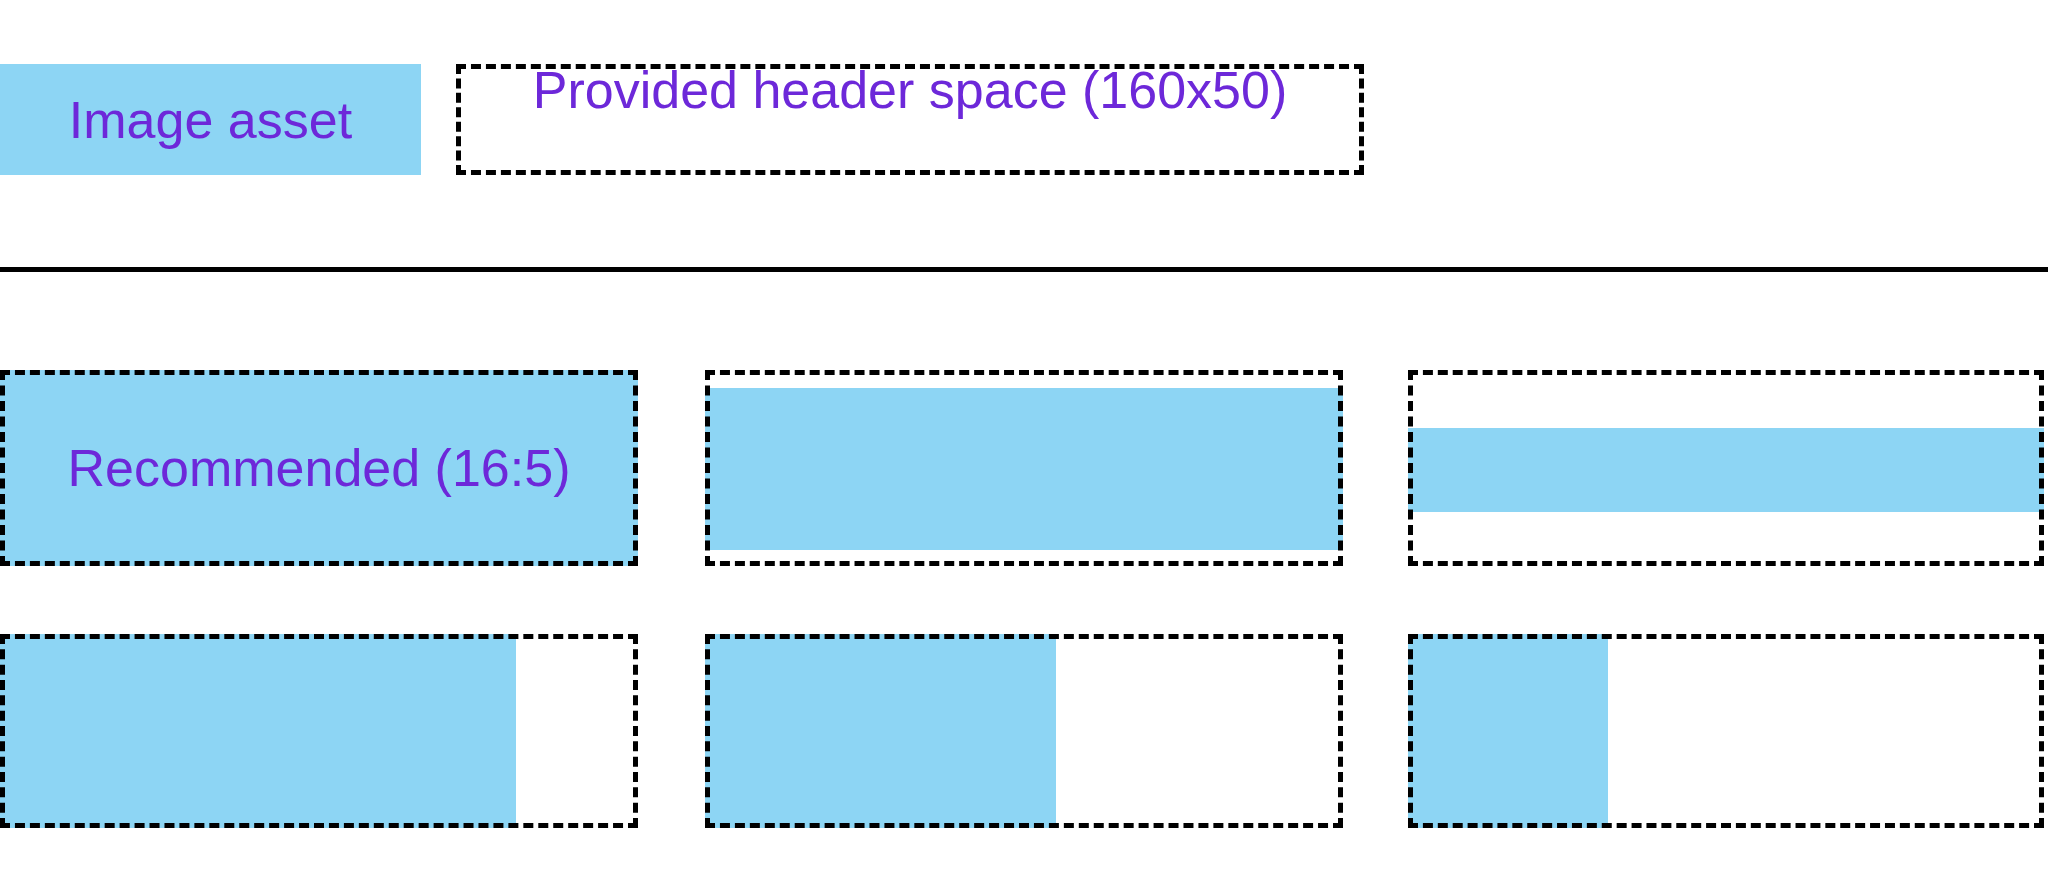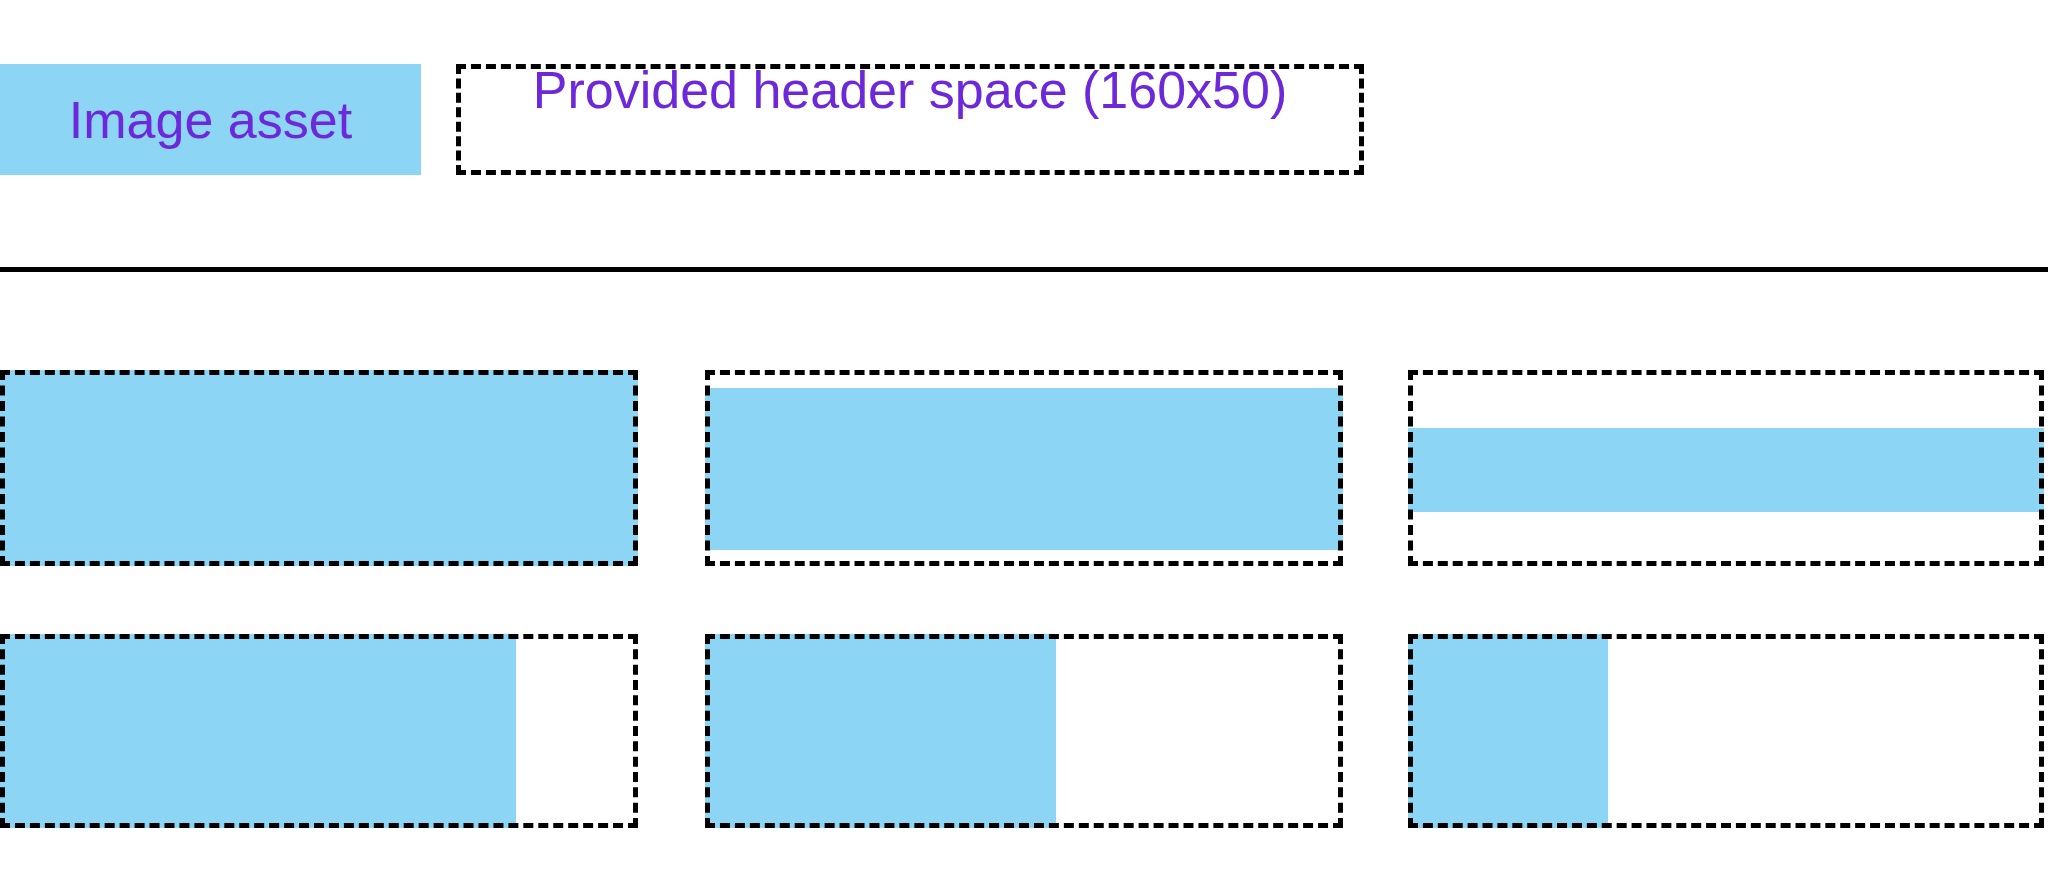--- a/index.html
+++ b/index.html
@@ -78,20 +78,21 @@
   <div class="legend-box">
     <div class="dashed-overlay"></div>
     <span class="label">Provided header space (160x50)</span>
   </div>
 
   <div class="divider"></div>
 
   <div class="cell col1 row1">
     <div class="fill" style="inset: 0%;"></div>
     <div class="dashed-overlay"></div>
+    <span class="label">Recommended (16:5)</span>
   </div>
 
   <div class="cell col2 row1">
     <div class="fill" style="inset: 9.2% 0% 8.2%;"></div>
     <div class="dashed-overlay"></div>
   </div>
 
   <div class="cell col3 row1">
     <div class="fill" style="inset: 29.6% 0% 27.6%;"></div>
     <div class="dashed-overlay"></div>

